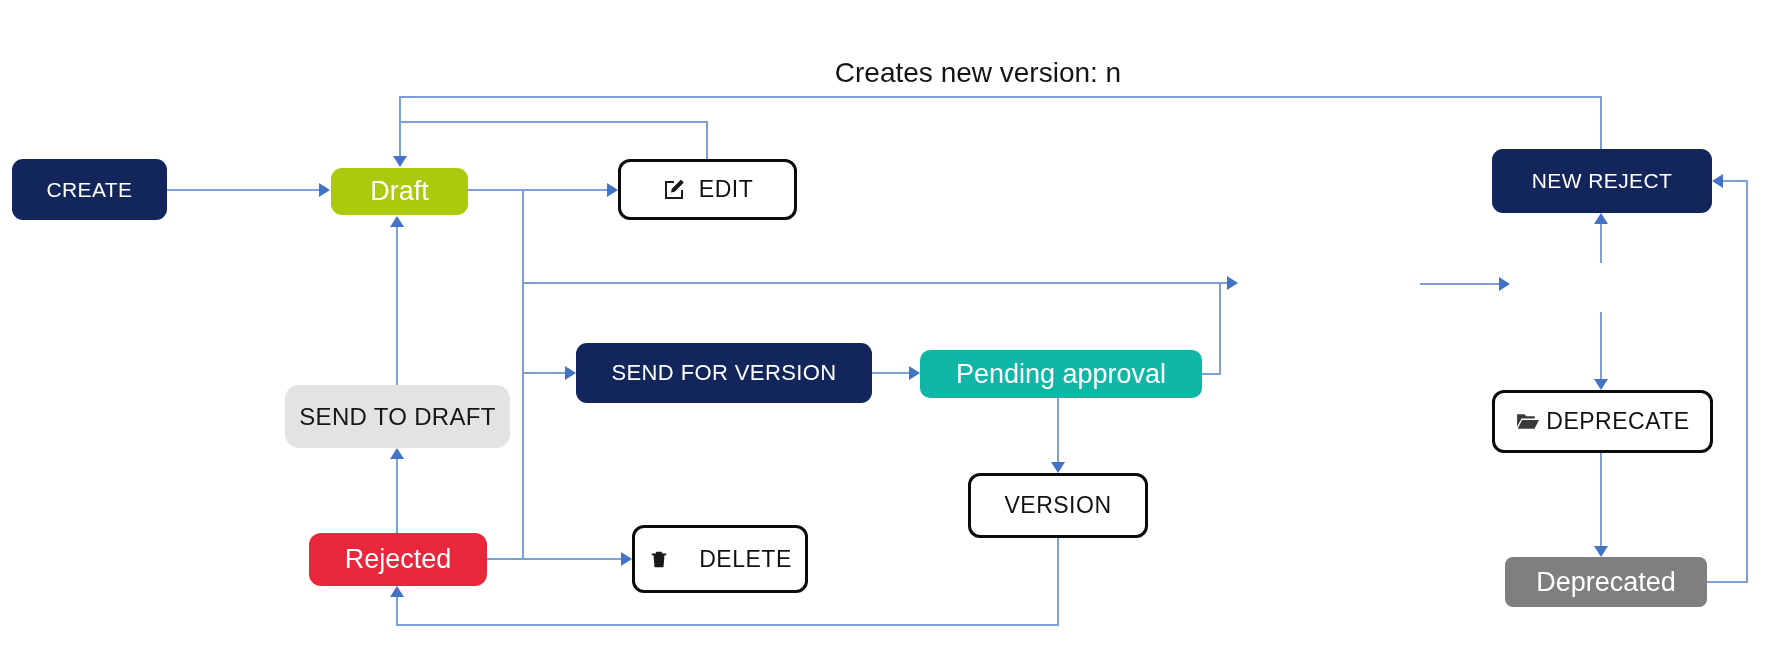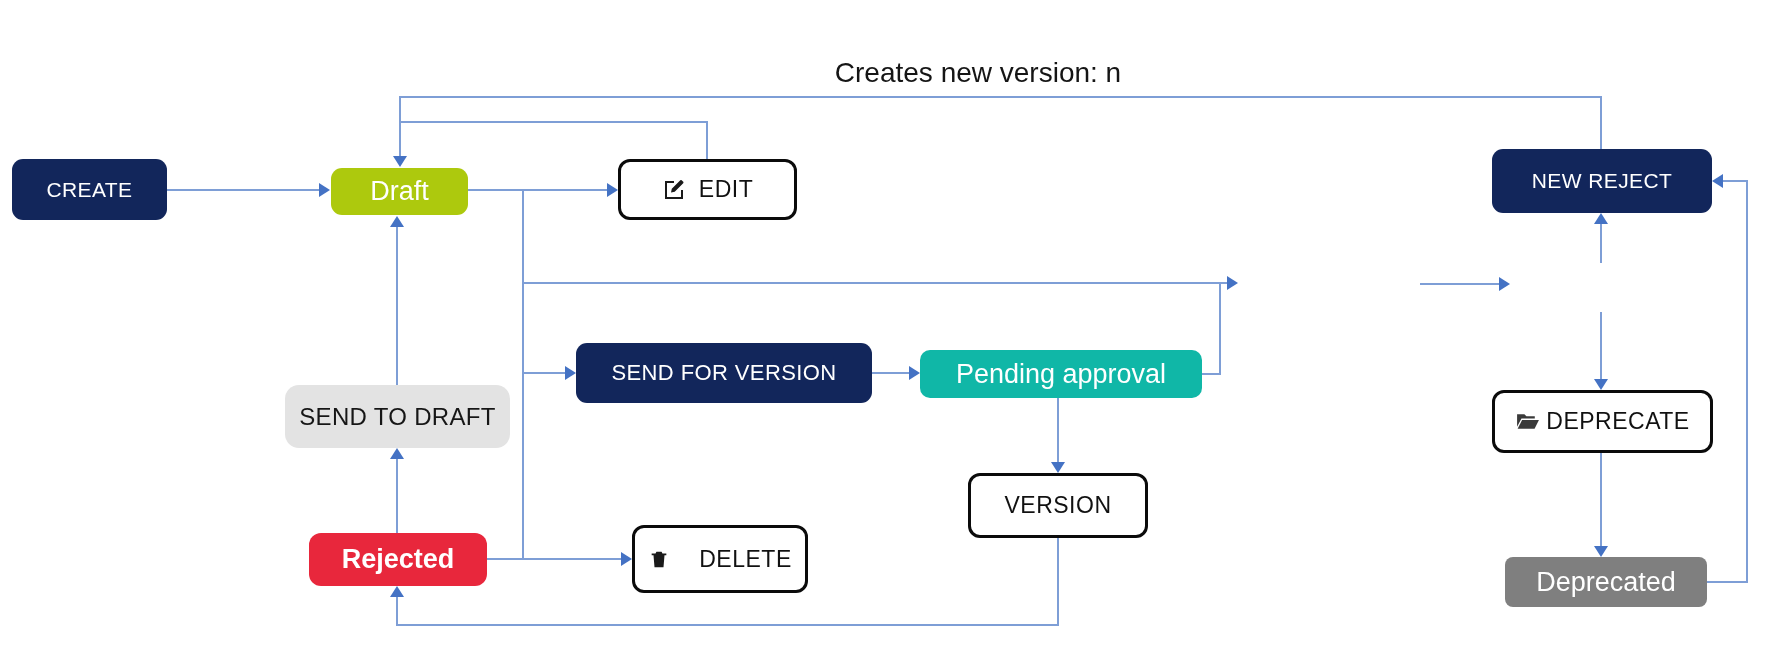--- a/index.html
+++ b/index.html
@@ -13,21 +13,21 @@
 
   .node {
     position: absolute;
     display: flex; align-items: center; justify-content: center;
     white-space: nowrap;
   }
   .navy   { background: #12265B; color: #ffffff; border-radius: 11px; font-size: 21px; letter-spacing: .4px; }
   .lime   { background: #ADC90D; color: #ffffff; border-radius: 11px; font-size: 27px; }
   .green  { background: #58BD2D; color: #ffffff; border-radius: 10px; font-size: 27px; }
   .teal   { background: #10B7A7; color: #ffffff; border-radius: 10px; font-size: 27px; }
-  .red    { background: #E8273C; color: #ffffff; border-radius: 12px; font-size: 27px; font-weight: bold; }
+  .red    { background: #E8273C; color: #ffffff; border-radius: 12px; font-size: 27px; }
   .grayd  { background: #7F7F7F; color: #ffffff; border-radius: 8px;  font-size: 27px; justify-content: center; }
   .lgray  { background: #E3E3E3; color: #161616; border-radius: 14px; font-size: 24px; letter-spacing: .3px; }
   .whitebox {
     background: #ffffff; color: #111111;
     border: 3px solid #0b0b0b; border-radius: 12px;
     font-size: 23px; letter-spacing: .5px;
   }
   .whitebox .ico { display: inline-flex; margin-right: 13px; }
   .whitebox .ico.tight { margin-right: 6px; }
 

